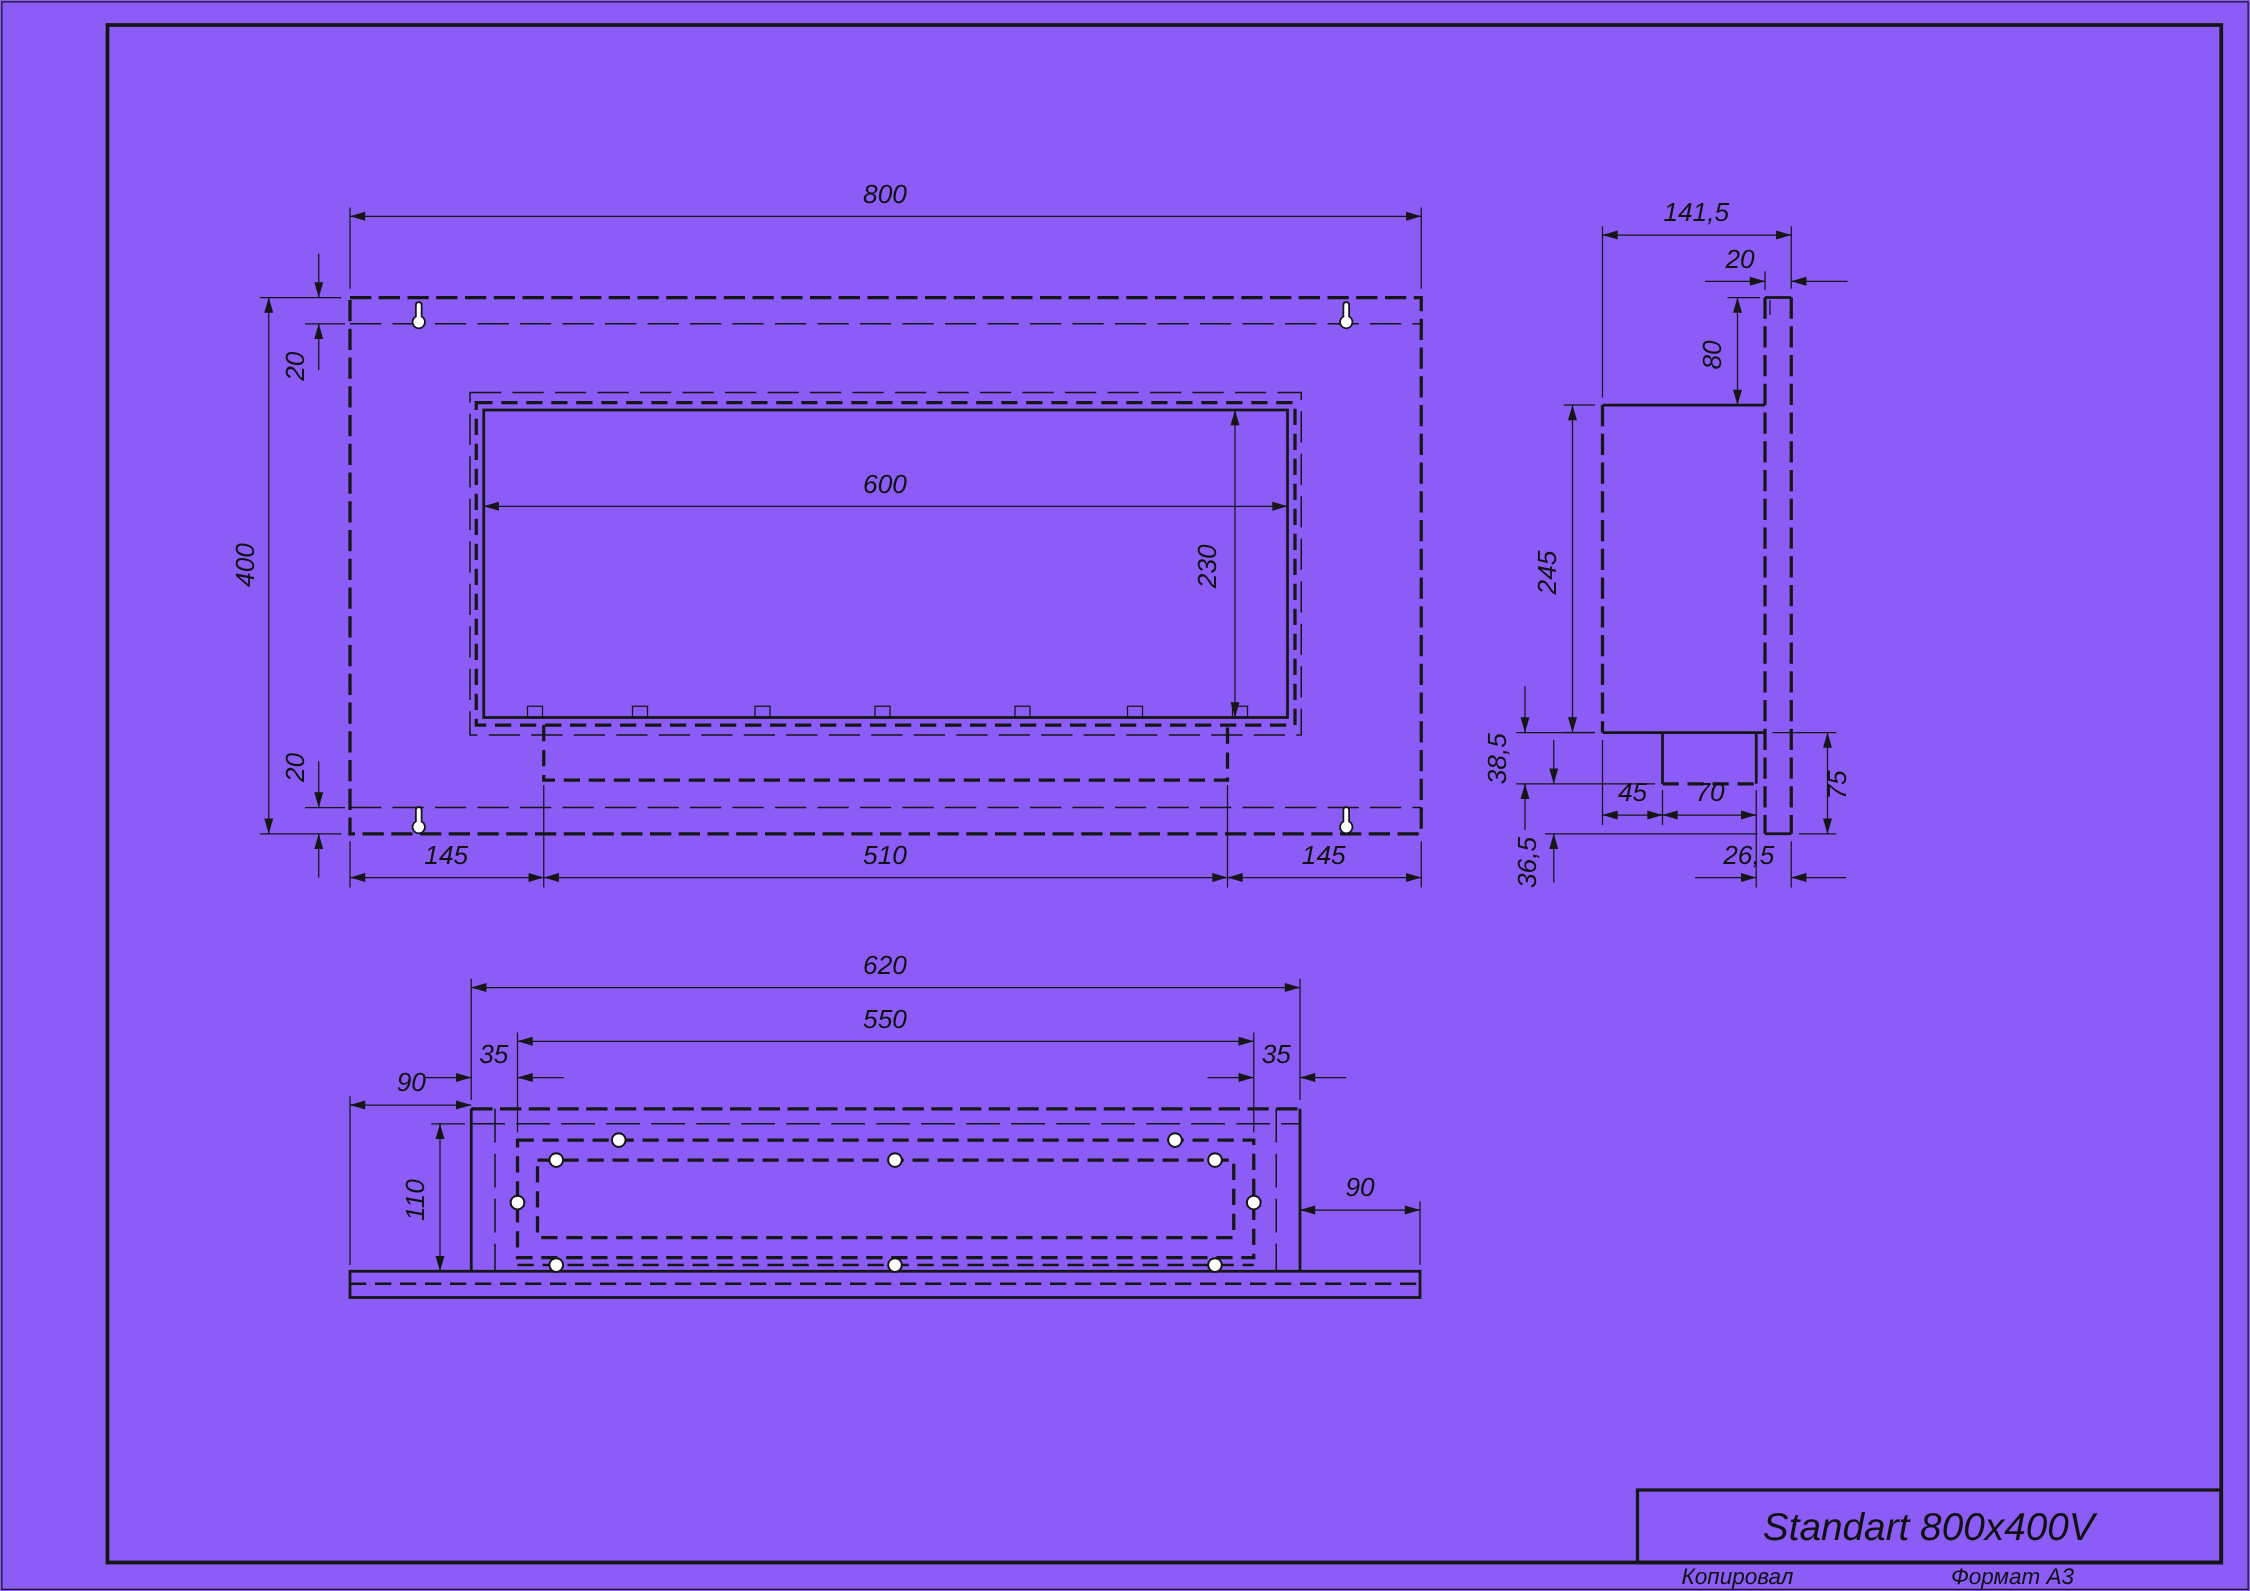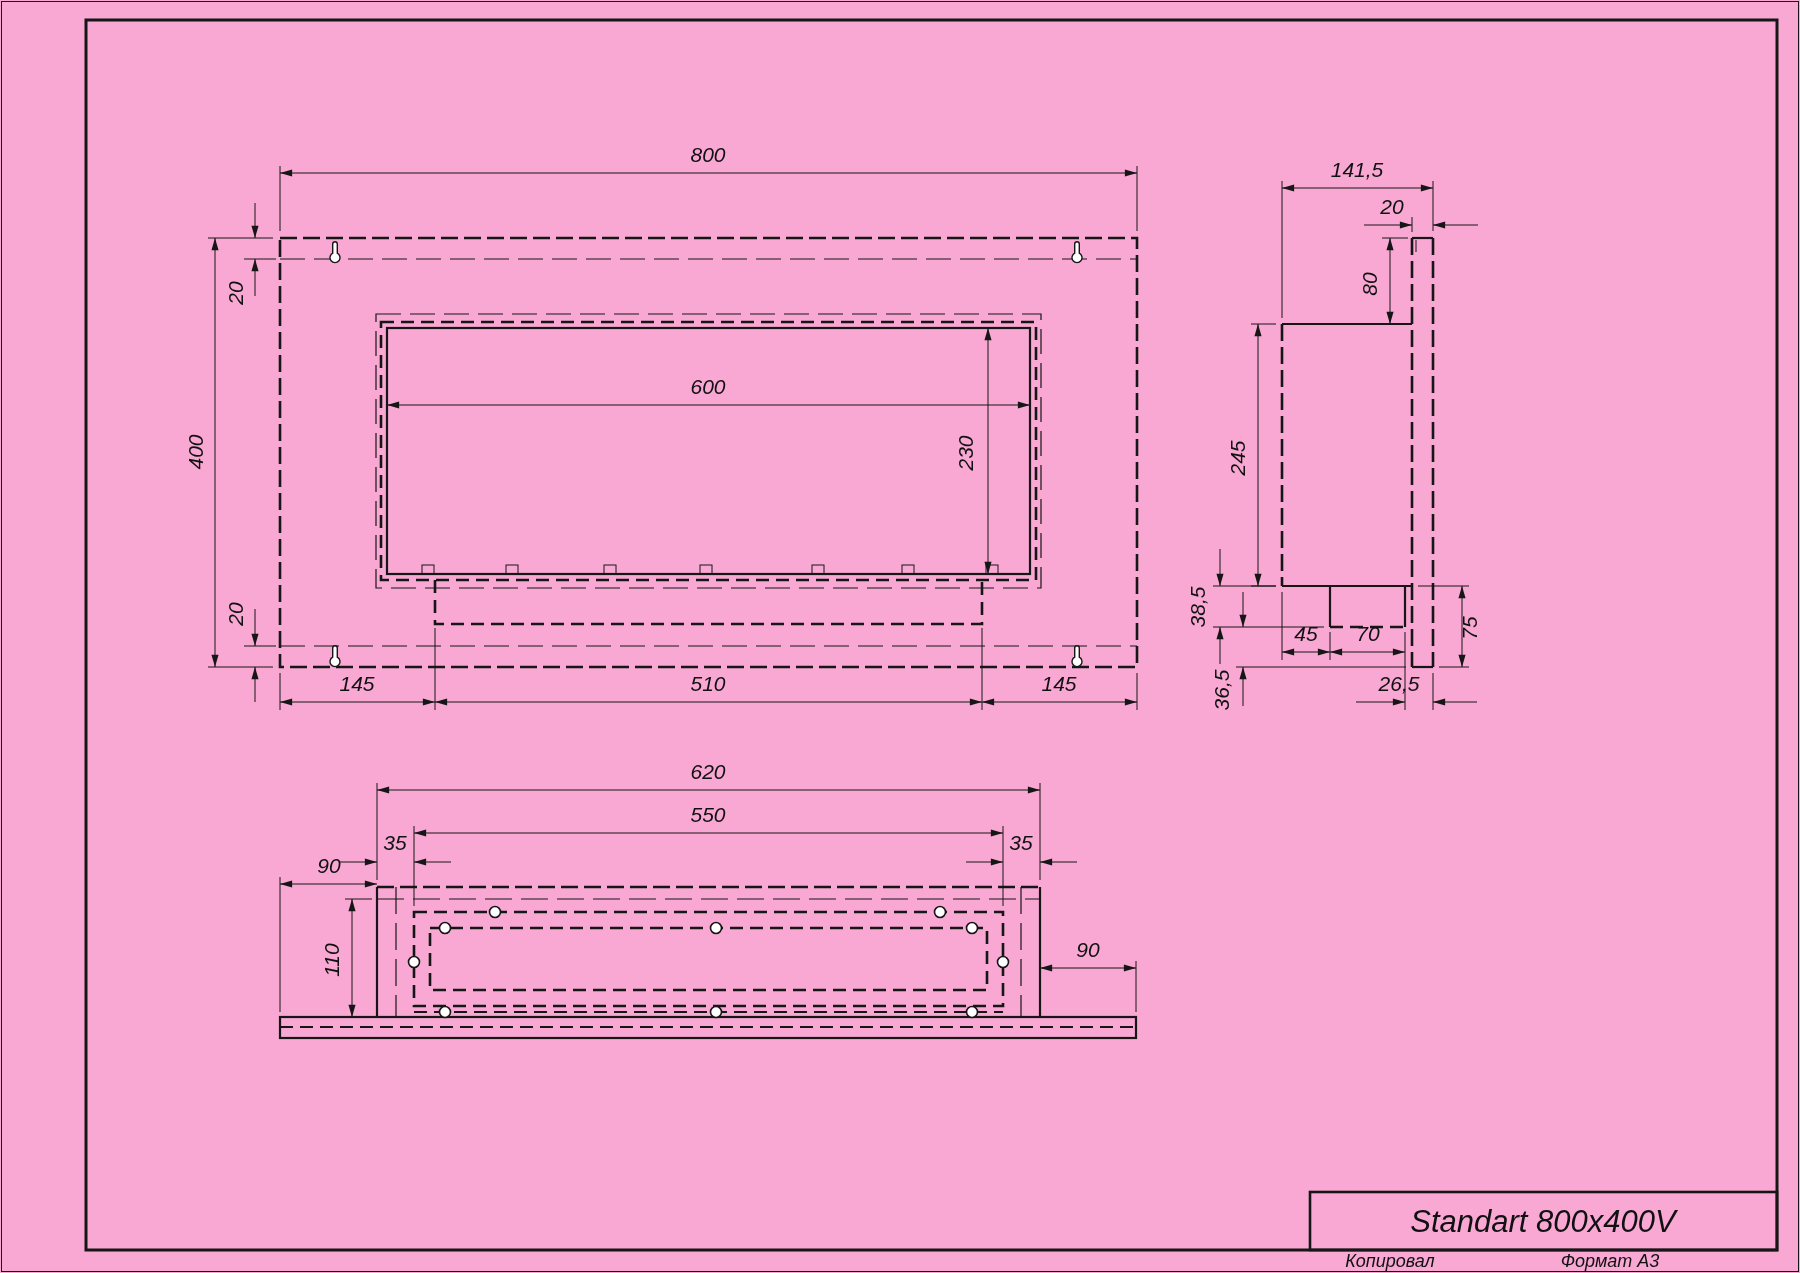--- a/index.html
+++ b/index.html
@@ -1,16 +1,16 @@
 <!DOCTYPE html>
 <html><head>
 <meta charset="utf-8">
 <style>
   html,body{margin:0;padding:0;background:#e8e8e8;}
-  .sheet{position:relative;width:1800px;height:1273px;background:#f9a8d4;overflow:hidden;}
+  .sheet{position:relative;width:1800px;height:1273px;background:#8b5cf6;overflow:hidden;}
   svg{display:block;}
   .ln{stroke:#161616;fill:none;stroke-linecap:butt;}
   .thick{stroke-width:2.6;}
   .solid2{stroke-width:2.2;}
   .thin{stroke-width:1;}
   .frame{stroke-width:3;}
   .dashA{stroke-dasharray:17 6;}           
   .dashB{stroke-dasharray:25 9;stroke-width:1.2;} 
   .dashC{stroke-dasharray:13 7;}           
   .dashD{stroke-dasharray:27 9;stroke-width:1.2;} 

